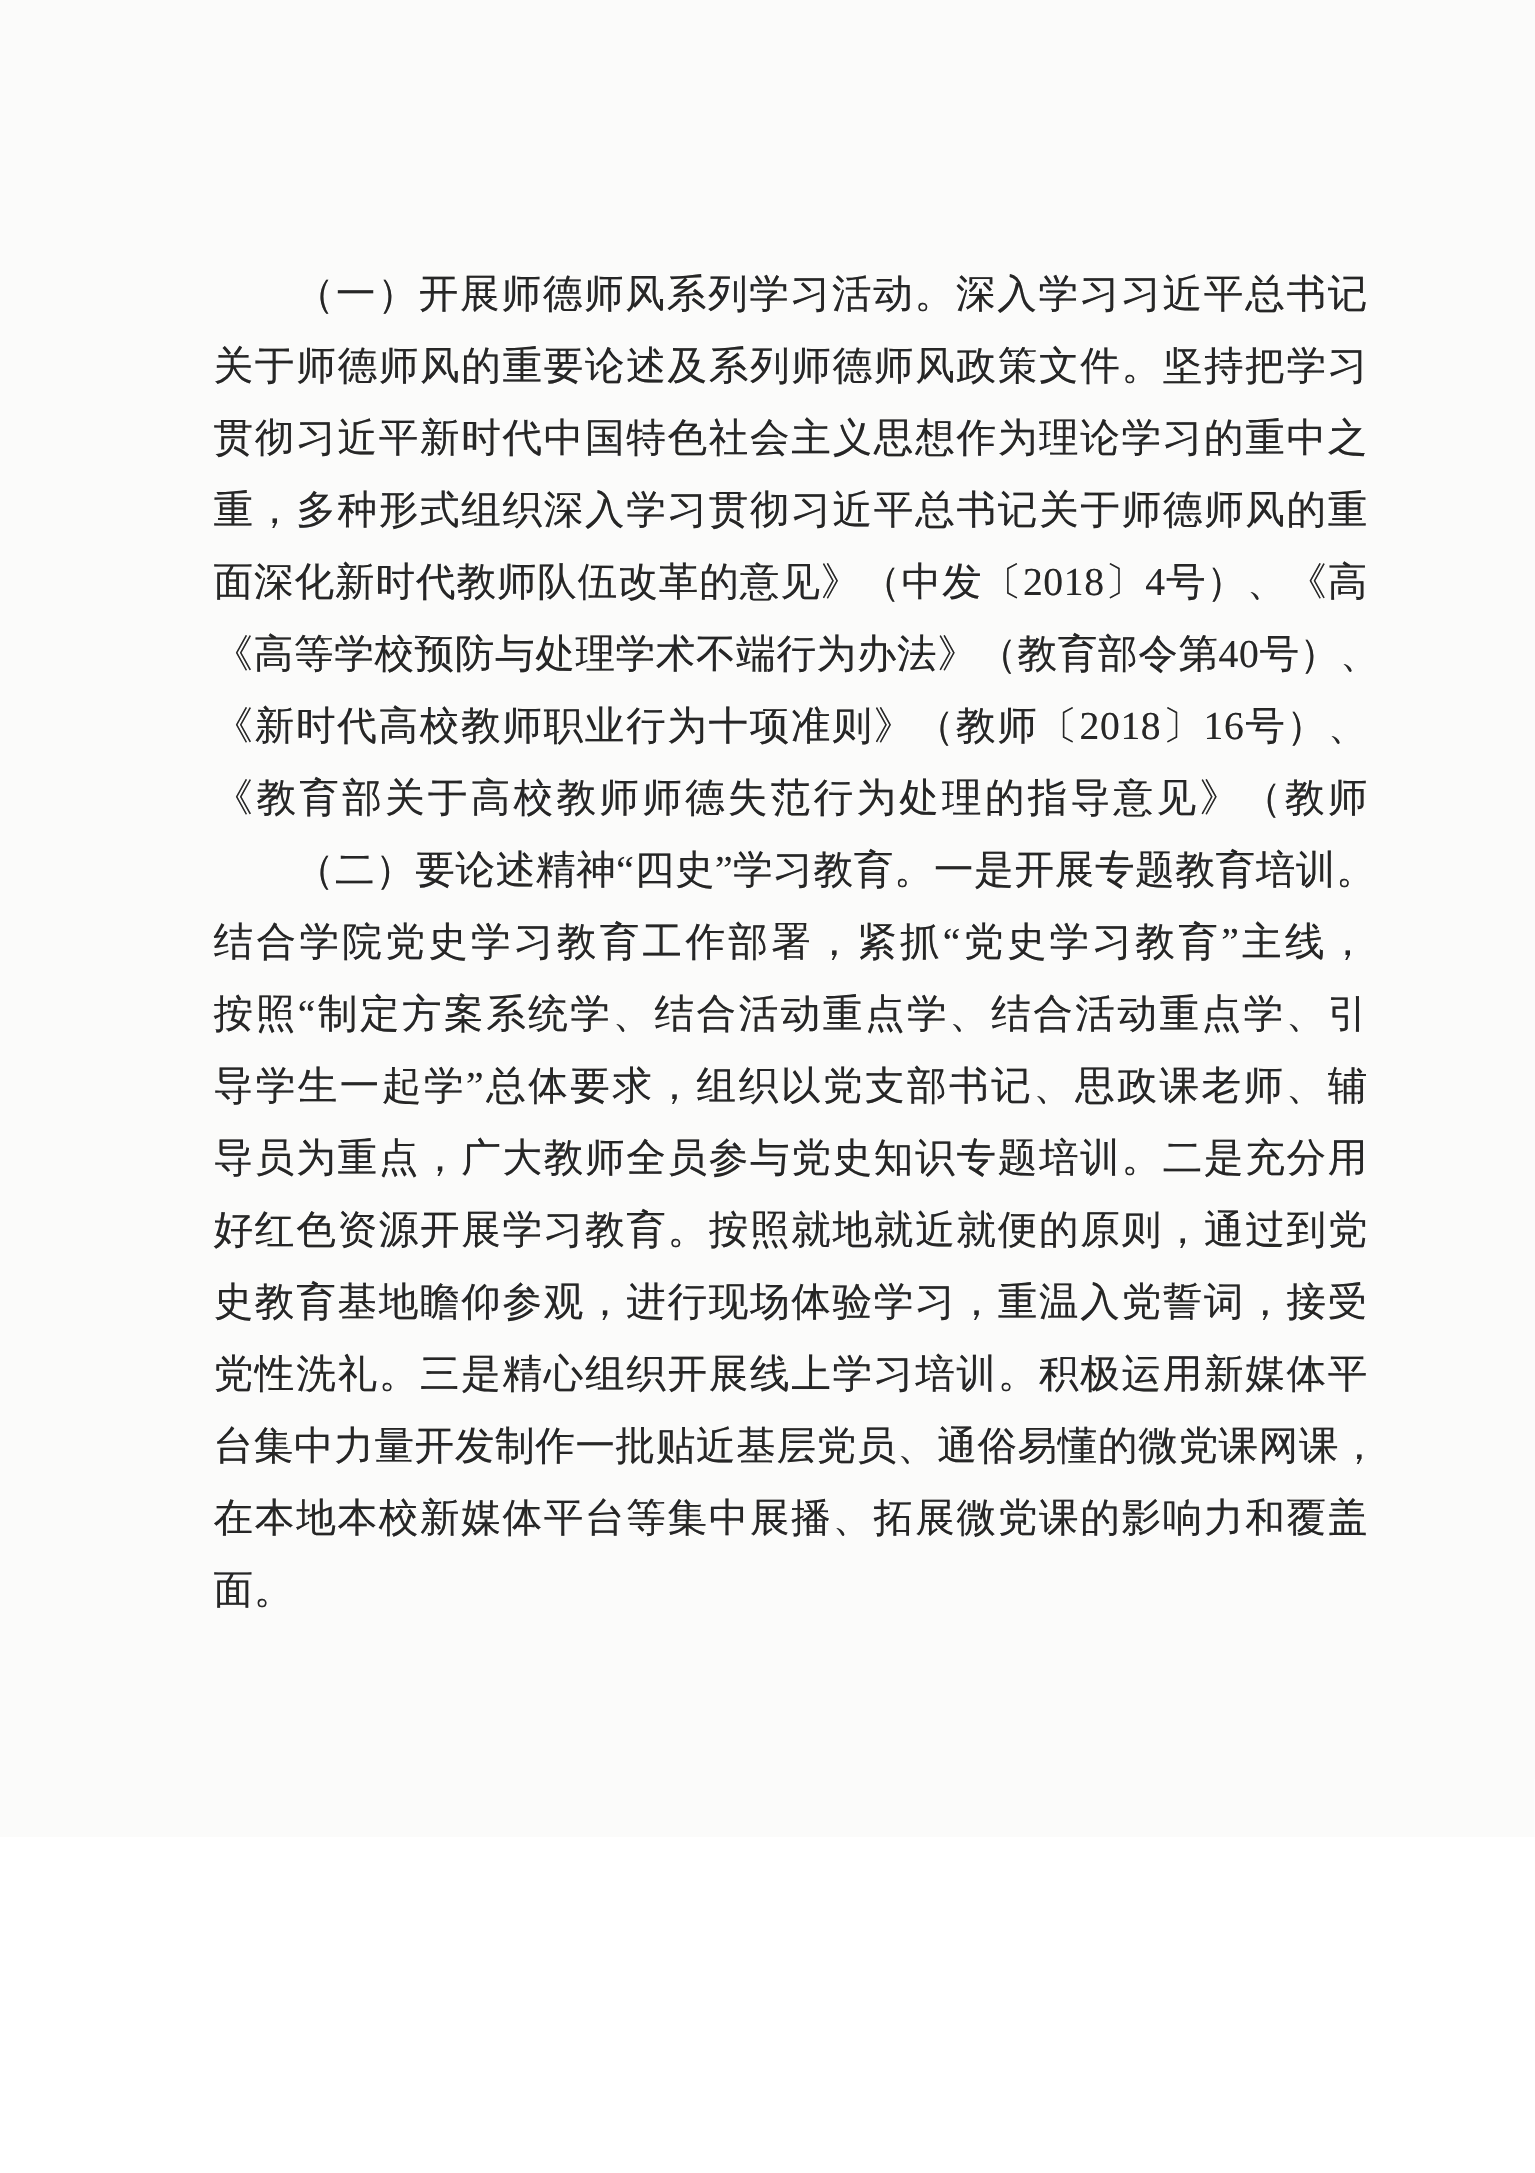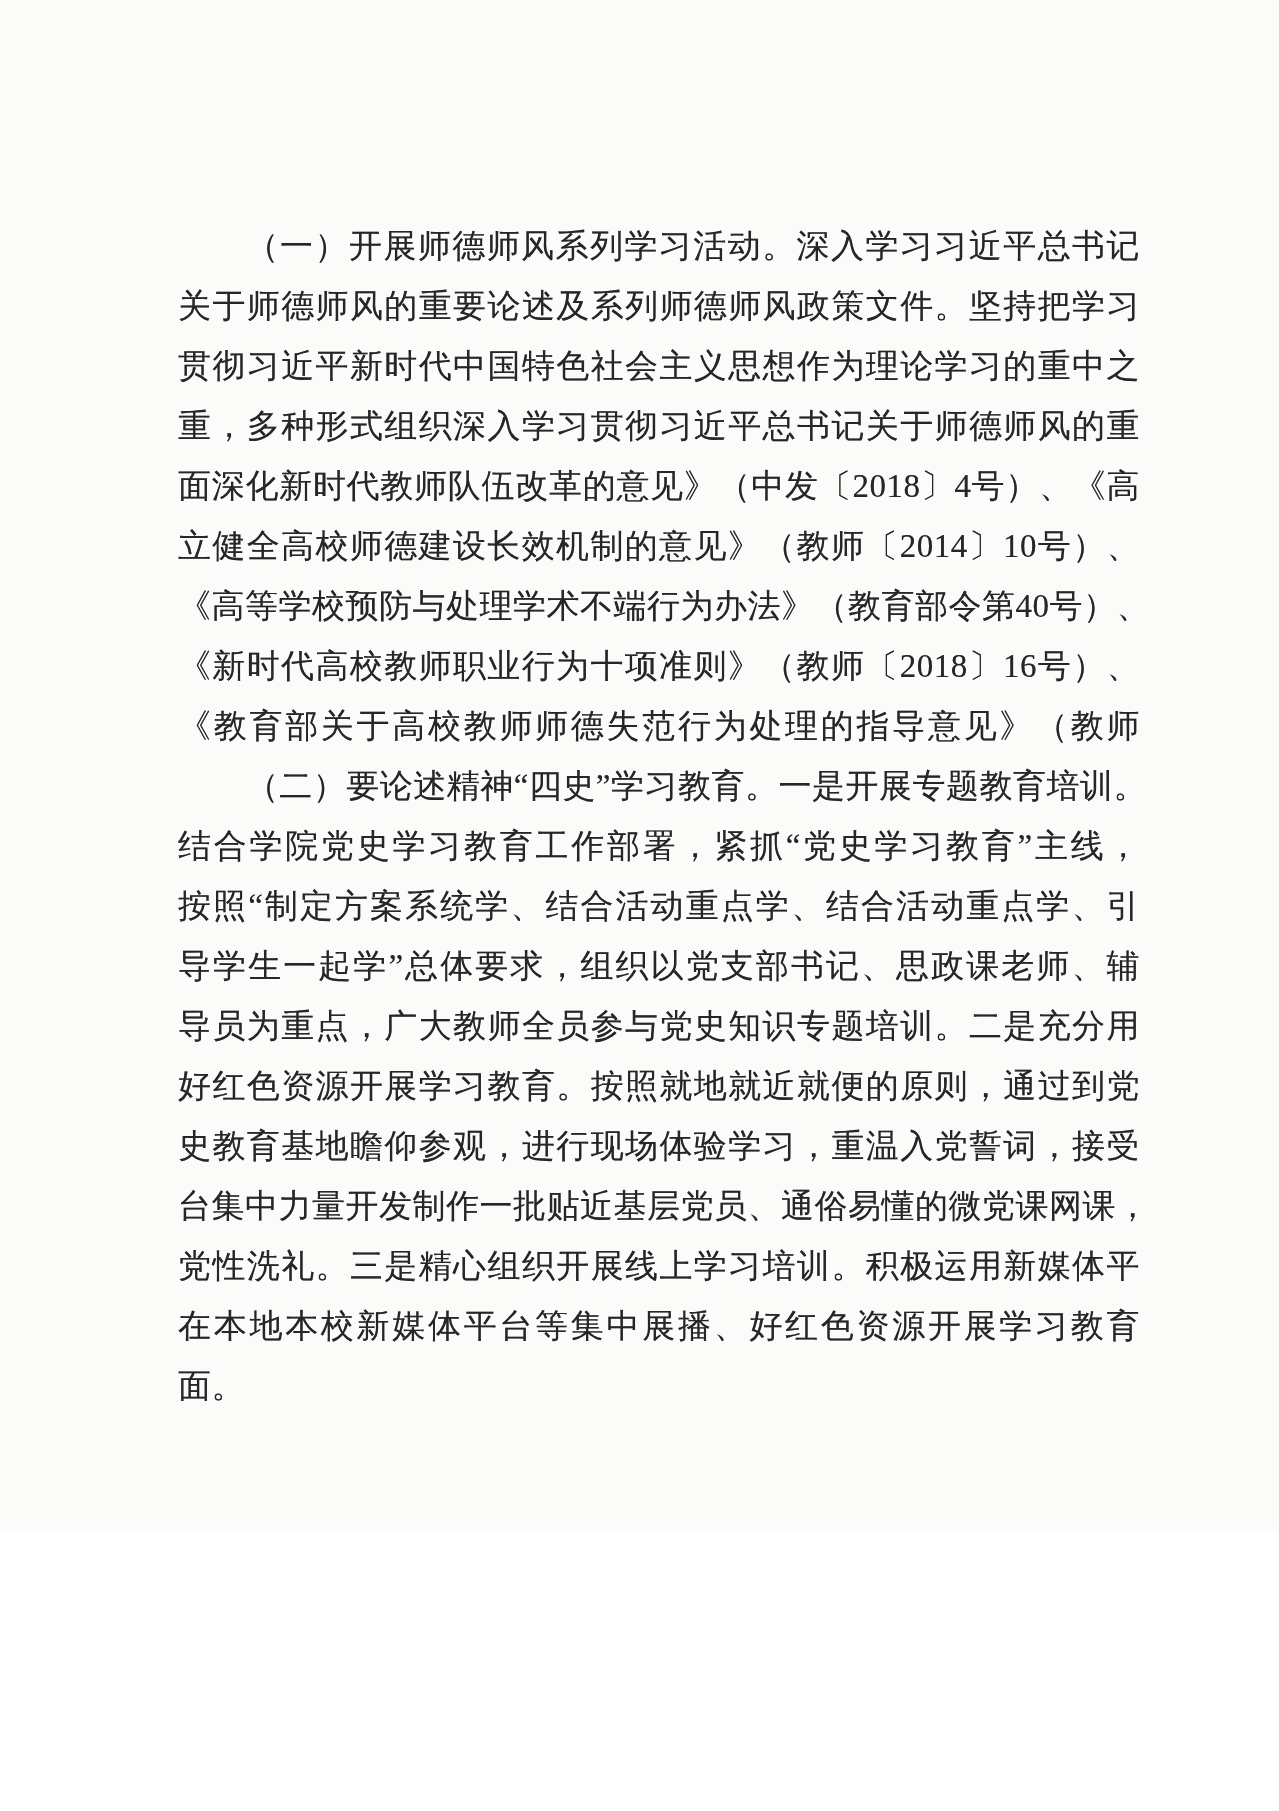--- a/index.html
+++ b/index.html
@@ -56,32 +56,31 @@
 <body>
 
 <div class="page">
   <div class="text-block">
 
     <div class="line indent">（一）开展师德师风系列学习活动。深入学习习近平总书记</div>
     <div class="line">关于师德师风的重要论述及系列师德师风政策文件。坚持把学习</div>
     <div class="line">贯彻习近平新时代中国特色社会主义思想作为理论学习的重中之</div>
     <div class="line">重，多种形式组织深入学习贯彻习近平总书记关于师德师风的重</div>
     <div class="line">面深化新时代教师队伍改革的意见》（中发〔2018〕4号）、《高</div>
-    <div class="line">立健全高校师德建设长效机制的意见》（教师〔2014〕10号）、</div>
     <div class="line">《高等学校预防与处理学术不端行为办法》（教育部令第40号）、</div>
     <div class="line">《新时代高校教师职业行为十项准则》（教师〔2018〕16号）、</div>
     <div class="line">《教育部关于高校教师师德失范行为处理的指导意见》（教师</div>
 
     <div class="line indent">（二）要论述精神“四史”学习教育。一是开展专题教育培训。</div>
     <div class="line">结合学院党史学习教育工作部署，紧抓“党史学习教育”主线，</div>
     <div class="line">按照“制定方案系统学、结合活动重点学、结合活动重点学、引</div>
     <div class="line">导学生一起学”总体要求，组织以党支部书记、思政课老师、辅</div>
     <div class="line">导员为重点，广大教师全员参与党史知识专题培训。二是充分用</div>
     <div class="line">好红色资源开展学习教育。按照就地就近就便的原则，通过到党</div>
     <div class="line">史教育基地瞻仰参观，进行现场体验学习，重温入党誓词，接受</div>
+    <div class="line">党性洗礼。三是精心组织开展线上学习培训。积极运用新媒体平</div>
     <div class="line">台集中力量开发制作一批贴近基层党员、通俗易懂的微党课网课，</div>
-    <div class="line">党性洗礼。三是精心组织开展线上学习培训。积极运用新媒体平</div>
-    <div class="line">在本地本校新媒体平台等集中展播、好红色资源开展学习教育</div>
+    <div class="line">在本地本校新媒体平台等集中展播、拓展微党课的影响力和覆盖</div>
     <div class="line short">面。</div>
   </div>
 
   <div class="page-number">— 5 —</div>
 </div>
 
 </body></html>

